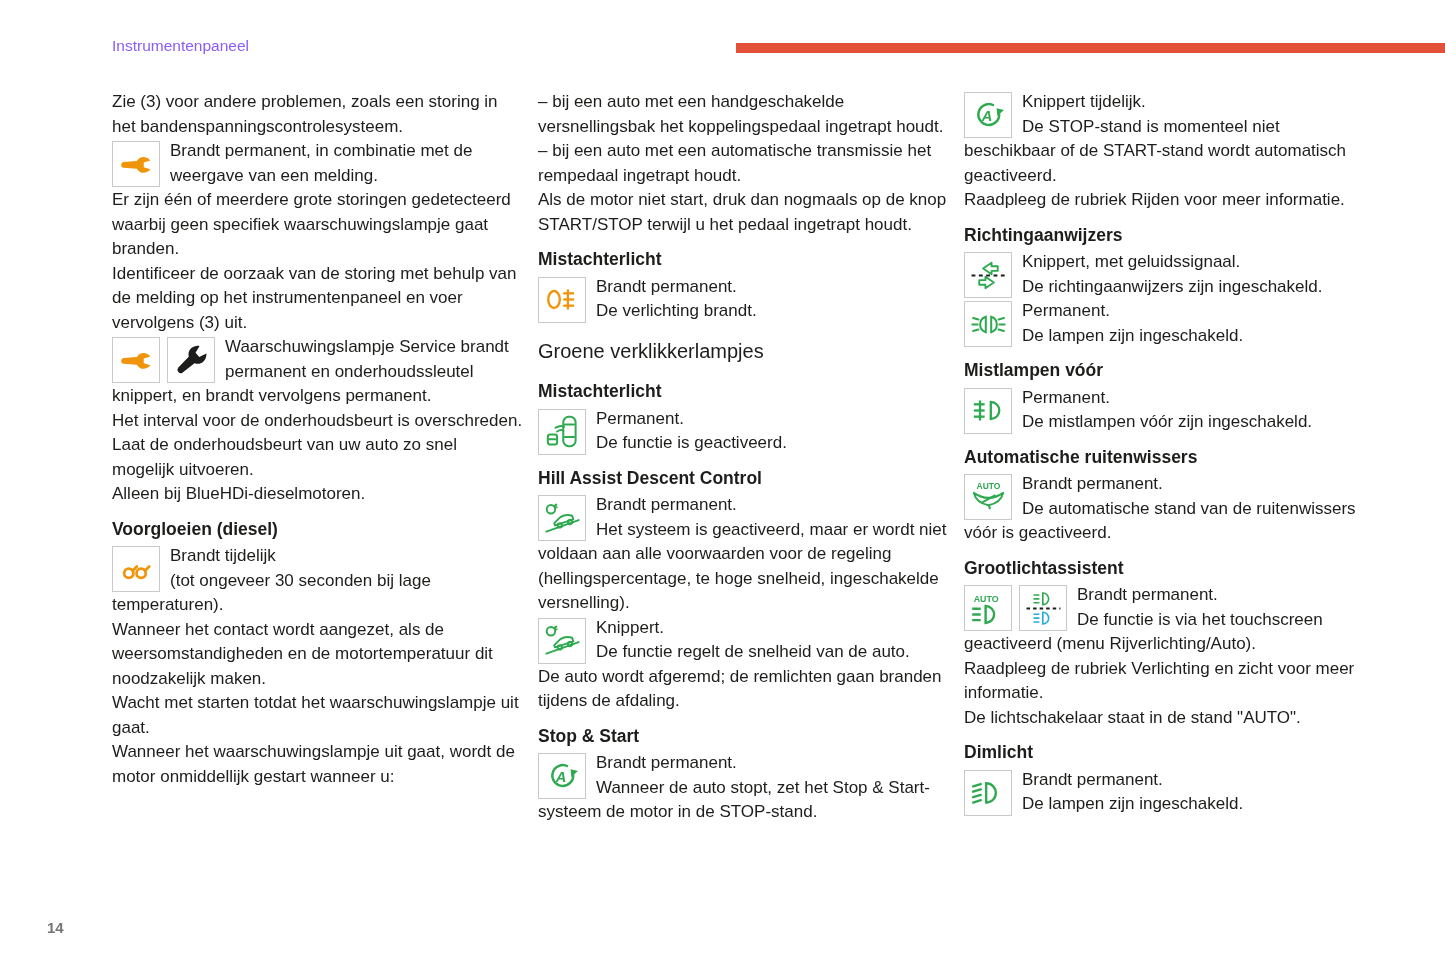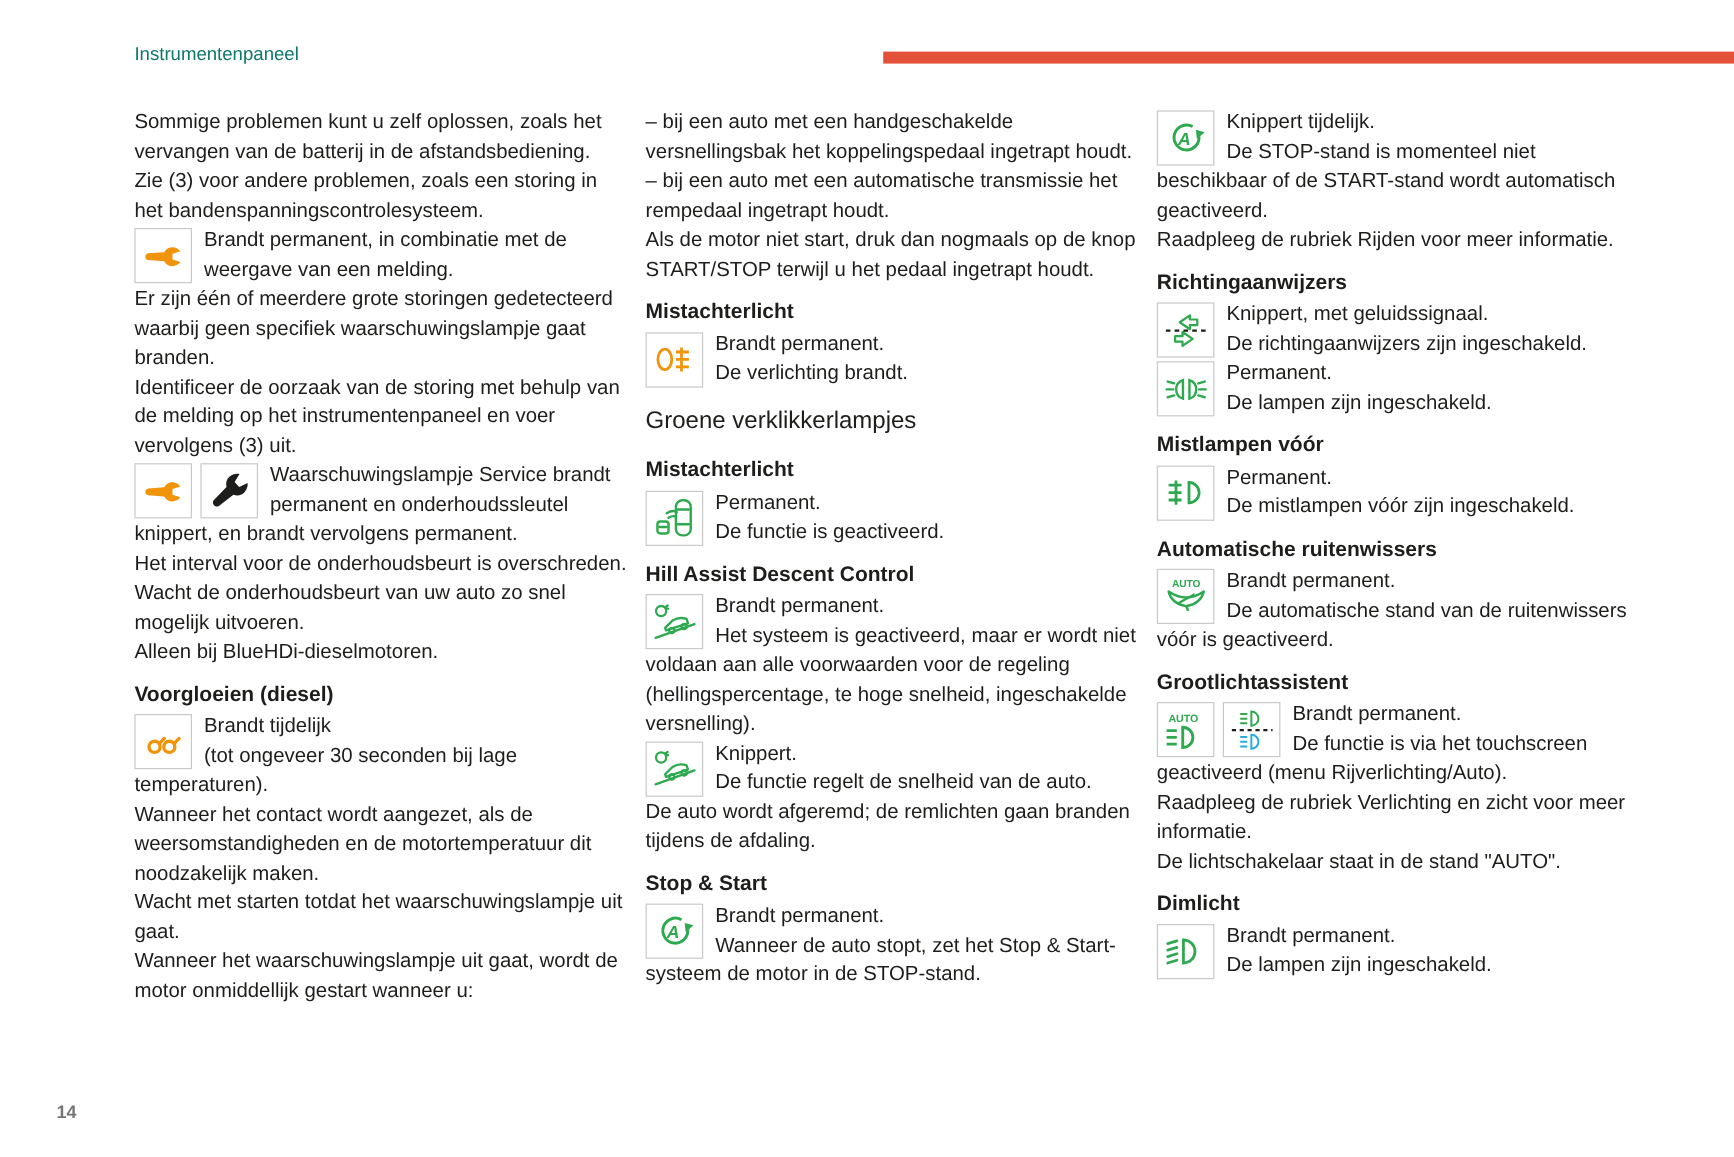--- a/index.html
+++ b/index.html
@@ -1,21 +1,21 @@
 <!DOCTYPE html>
 <html><head>
 <meta charset="utf-8">
 <style>
   * { box-sizing: border-box; }
   html,body { margin:0; padding:0; }
   body {
     width:1445px; height:964px; background:#ffffff; overflow:hidden;
     font-family:"Liberation Sans", sans-serif; color:#1d1d1b; position:relative;
   }
-  .header-label { position:absolute; left:112px; top:37px; font-size:15.5px; color:#0f766e; }
+  .header-label { position:absolute; left:112px; top:37px; font-size:15.5px; color:#8b5cf6; }
   .red-bar { position:absolute; left:736px; top:43px; right:0; height:10px; background:#e3513b; }
   .content { position:absolute; left:112px; top:90px; width:1290px; display:flex; }
   .col { width:426px; padding-right:14px; font-size:17px; line-height:24.5px; }
   .p { margin:0; }
   .h { font-weight:bold; font-size:17.5px; margin:10px 0 3px; clear:both; }
   .h2 { font-weight:normal; font-size:20px; margin:15px 0 16px; clear:both; }
   .b { clear:both; }
   .iconbox {
     float:left; width:48px; height:46px; border:1px solid #c9c9c9; background:#fff;
     margin:2px 10px 0 0; display:flex; align-items:center; justify-content:center;
@@ -139,21 +139,20 @@
     </symbol>
   </defs>
 </svg>
 
 <div class="header-label">Instrumentenpaneel</div>
 <div class="red-bar"></div>
 
 <div class="content">
 
   <div class="col">
-    <p class="p">Sommige problemen kunt u zelf oplossen, zoals het vervangen van de batterij in de afstandsbediening.</p>
     <p class="p">Zie (3) voor andere problemen, zoals een storing in het bandenspanningscontrolesysteem.</p>
     <div class="b">
       <span class="iconbox">
         <svg class="ic" viewBox="0 0 48 48" style="color:#f0940a">
             <use href="#sym-wrench"></use>
           </svg>
       </span>
       <p class="p">Brandt permanent, in combinatie met de weergave van een melding.</p>
     </div>
     <p class="p b">Er zijn één of meerdere grote storingen gedetecteerd waarbij geen specifiek waarschuwingslampje gaat branden.</p>
@@ -169,21 +168,21 @@
           <svg class="ic big" viewBox="0 0 48 48" style="color:#1d1d1b">
               <g transform="rotate(-42 24 24)">
                 <use href="#sym-wrench"></use>
               </g>
             </svg>
         </span>
       </span>
       <p class="p">Waarschuwingslampje Service brandt permanent en onderhoudssleutel knippert, en brandt vervolgens permanent.</p>
     </div>
     <p class="p b">Het interval voor de onderhoudsbeurt is overschreden.</p>
-    <p class="p">Wacht de onderhoudsbeurt van uw auto zo snel mogelijk uitvoeren.</p>
+    <p class="p">Laat de onderhoudsbeurt van uw auto zo snel mogelijk uitvoeren.</p>
     <p class="p">Alleen bij BlueHDi-dieselmotoren.</p>
     <div class="h">Voorgloeien (diesel)</div>
     <div class="b">
       <span class="iconbox">
         <svg class="ic" viewBox="0 0 48 48" style="color:#f0940a">
             <use href="#sym-coil"></use>
           </svg>
       </span>
       <p class="p">Brandt tijdelijk</p>
       <p class="p">(tot ongeveer 30 seconden bij lage temperaturen).</p>

